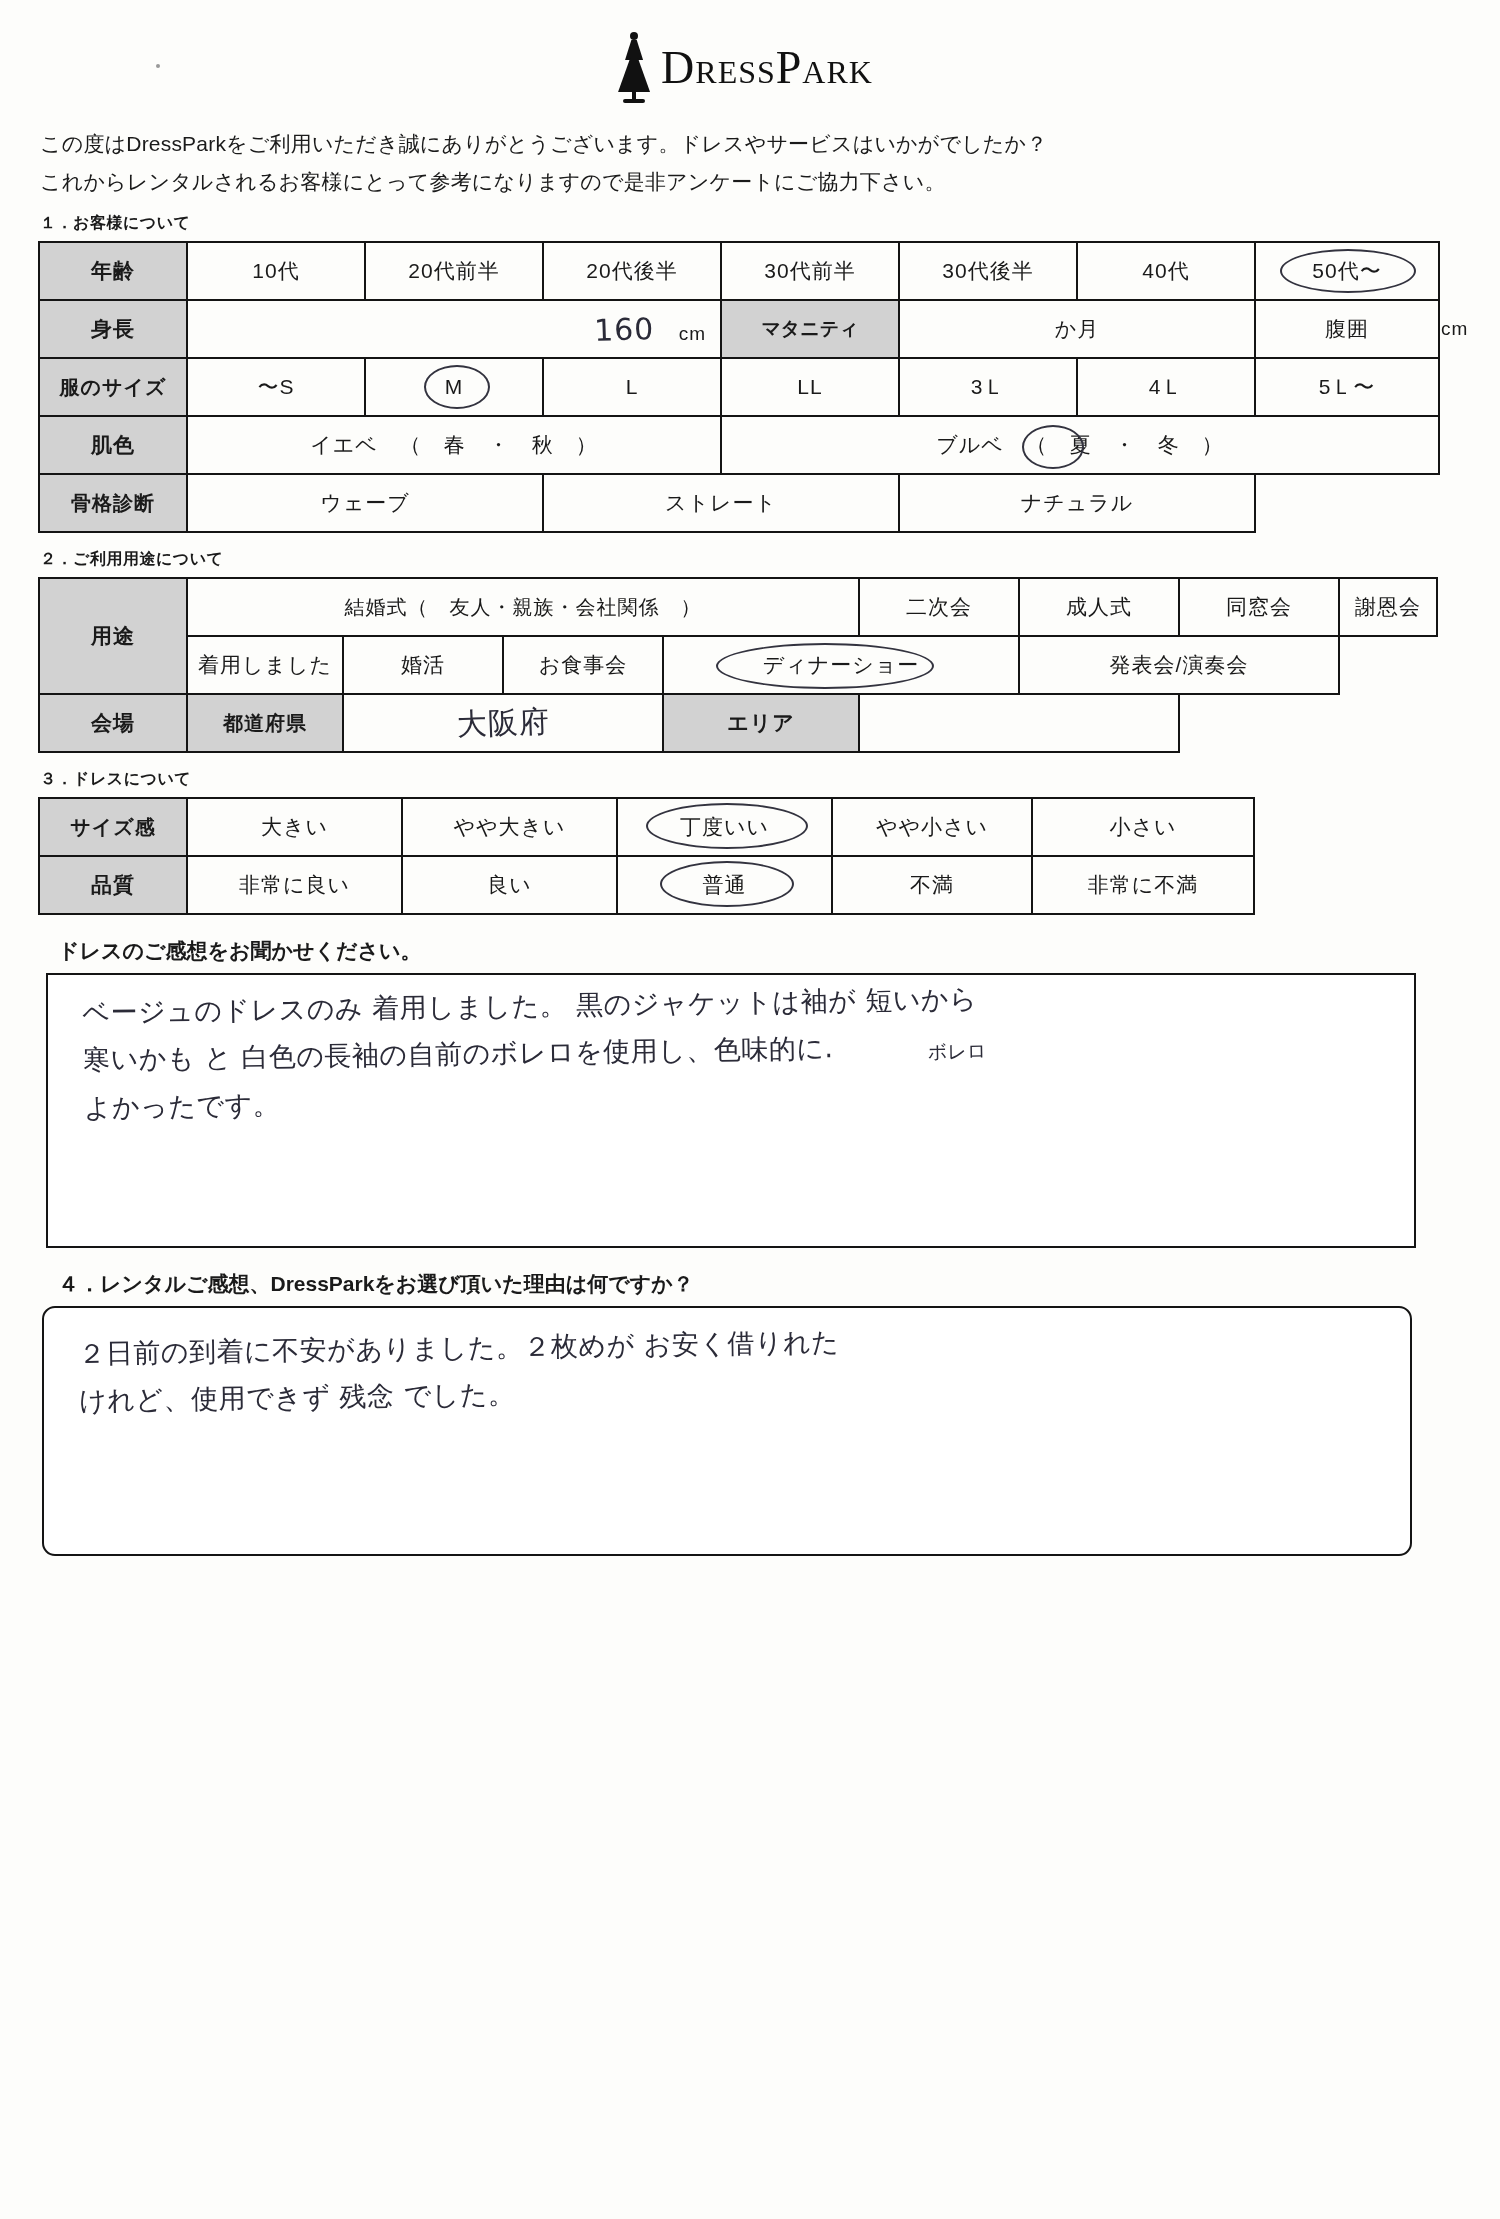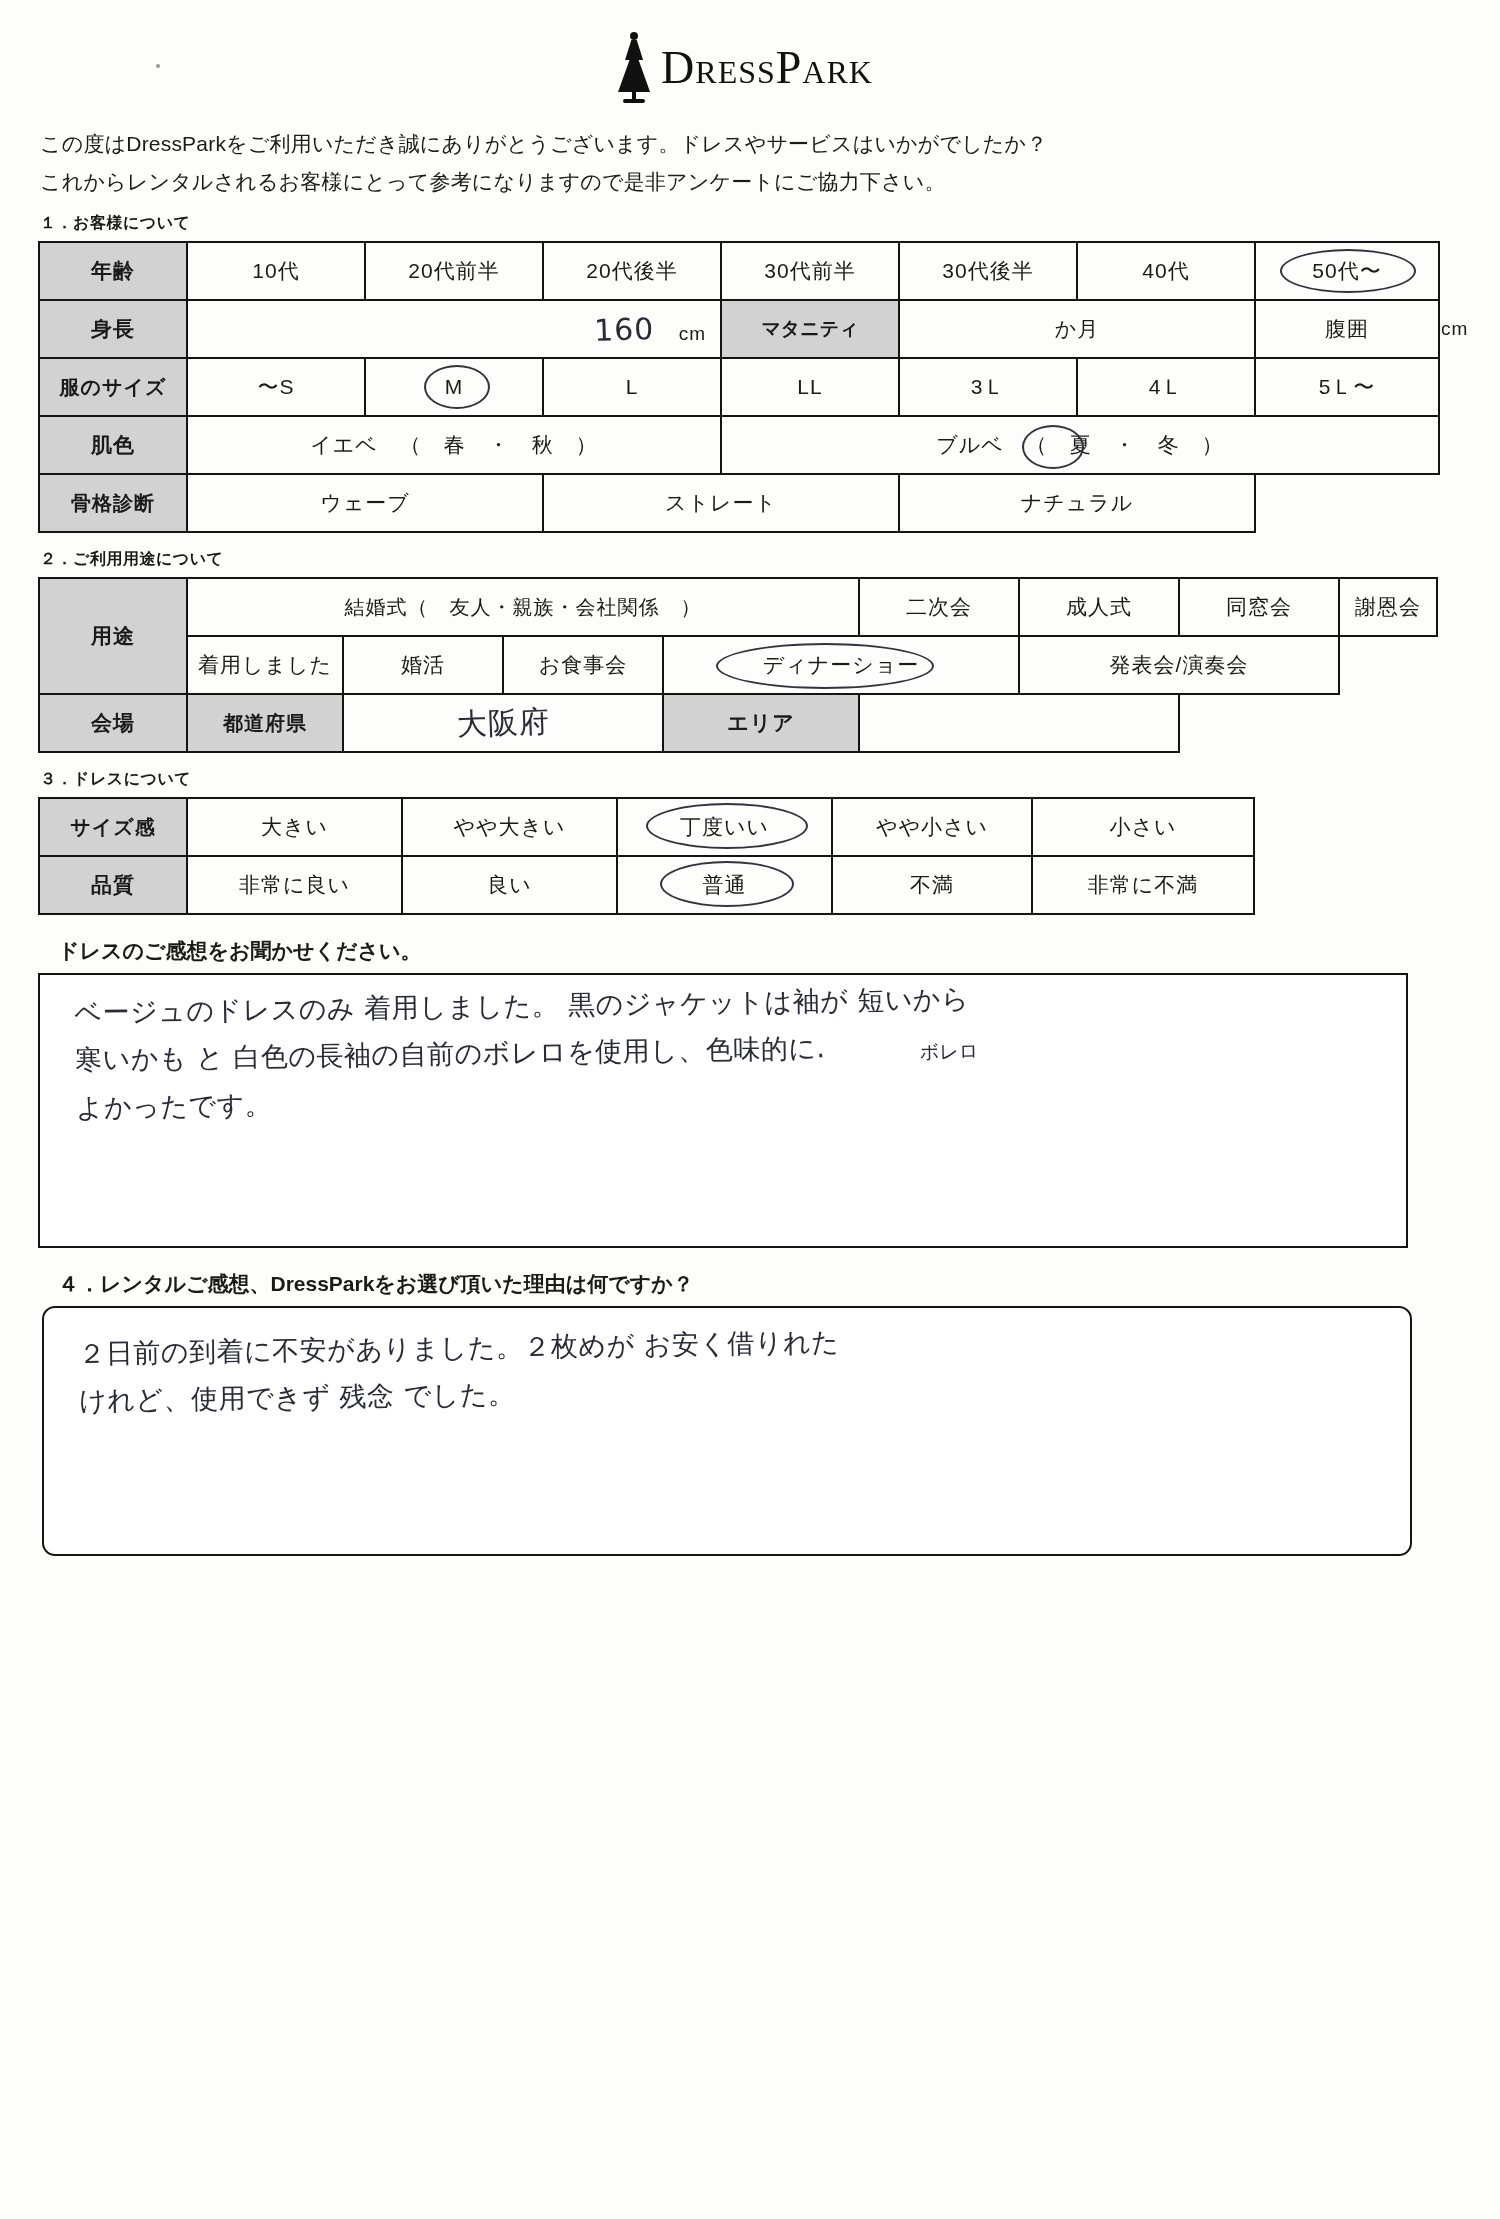--- a/index.html
+++ b/index.html
@@ -328,21 +328,21 @@
           <span>普通</span>
           <span class="circ" style="left:42px;top:4px;width:130px;height:42px;"></span>
         </td>
         <td>不満</td>
         <td>非常に不満</td>
       </tr>
     </tbody>
   </table>
 
   <div class="q-label">ドレスのご感想をお聞かせください。</div>
-  <div class="freebox" style="width:1370px;height:275px;margin-left:0;">
+  <div class="freebox" style="width:1370px;height:275px;margin-left:8px;">
     <div class="free-text">ベージュのドレスのみ 着用しました。 黒のジャケットは袖が 短いから
 寒いかも と 白色の長袖の自前のボレロを使用し、色味的に.
 よかったです。</div>
     <div class="free-note" style="left:880px;top:64px;">ボレロ</div>
   </div>
 
   <div class="q-label">４．レンタルご感想、DressParkをお選び頂いた理由は何ですか？</div>
   <div class="freebox" style="width:1370px;height:250px;margin-left:4px;border-radius:13px;">
     <div class="free-text" style="top:22px;">２日前の到着に不安がありました。２枚めが お安く借りれた
 けれど、使用できず 残念 でした。</div>

